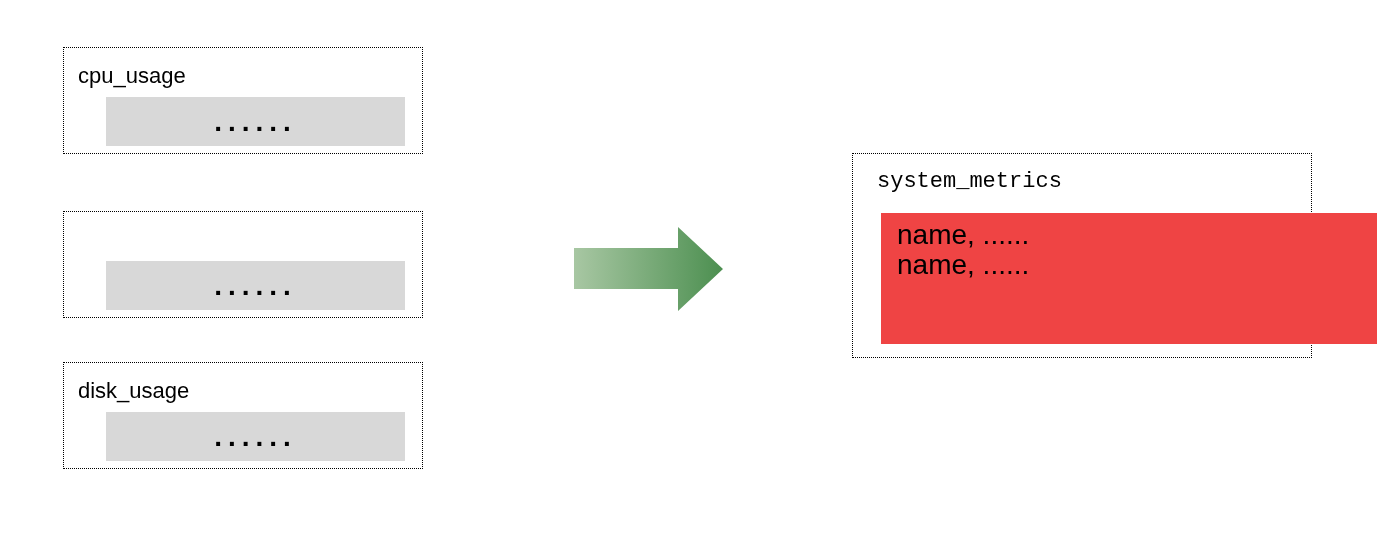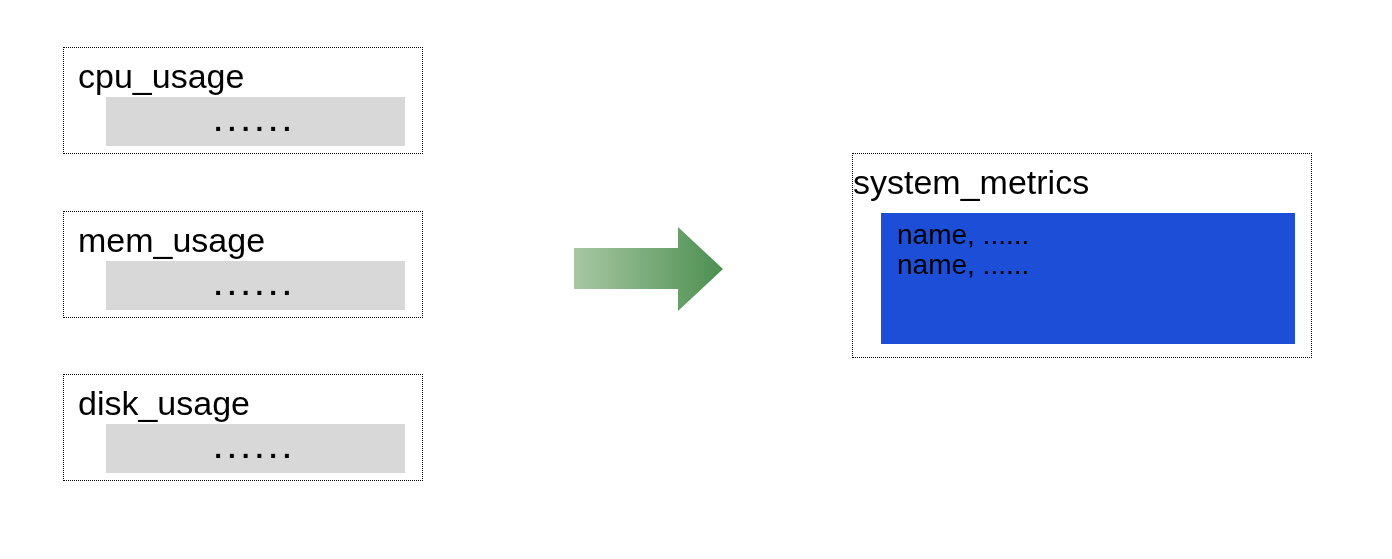--- a/index.html
+++ b/index.html
@@ -14,26 +14,26 @@
     overflow: hidden;
   }
   .tbox {
     position: absolute;
     border: 1px dotted #000000;
     background: #ffffff;
   }
   .src-box { left: 63px; width: 360px; height: 107px; }
   .src-box-0 { top: 47px; }
   .src-box-1 { top: 211px; }
-  .src-box-2 { top: 374px; text-decoration: underline; }
+  .src-box-2 { top: 362px; text-decoration: underline; }
   .box-title {
     position: absolute;
     left: 14px;
     top: 10px;
-    font-size: 34px;
+    font-size: 22px;
     line-height: 36px;
     white-space: nowrap;
   }
   .placeholder-bar {
     position: absolute;
     left: 42px;
     top: 49px;
     width: 299px;
     height: 49px;
     background: #d8d8d8;
@@ -52,23 +52,23 @@
     left: 574px;
     top: 227px;
     width: 149px;
     height: 84px;
   }
   .result-box { left: 852px; top: 153px; width: 460px; height: 205px; }
   .result-panel {
     position: absolute;
     left: 28px;
     top: 59px;
-    width: 414px;
+    width: 496px;
     height: 131px;
-    background: #1d4ed8;
+    background: #ef4444;
     padding: 7px 0 0 16px;
   }
   .result-row {
     font-size: 28px;
     line-height: 30px;
     list-style: none;
     white-space: nowrap;
   }
 </style>
 </head>
@@ -77,21 +77,20 @@
 <div class="canvas">
 
   <div class="tbox src-box src-box-0">
     <div class="box-title">cpu_usage</div>
     <div class="placeholder-bar">
       <span class="dots">......</span>
     </div>
   </div>
 
   <div class="tbox src-box src-box-1">
-    <div class="box-title">mem_usage</div>
     <div class="placeholder-bar">
       <span class="dots">......</span>
     </div>
   </div>
 
   <div class="tbox src-box src-box-2">
     <div class="box-title">disk_usage</div>
     <div class="placeholder-bar">
       <span class="dots">......</span>
     </div>
@@ -103,21 +102,21 @@
         <linearGradient id="arrowGrad" x1="0" y1="0" x2="1" y2="0">
           <stop offset="0" stop-color="#a8c7a3"></stop>
           <stop offset="1" stop-color="#4c8f50"></stop>
         </linearGradient>
       </defs>
       <polygon points="0,21 104,21 104,0 149,42 104,84 104,62 0,62" fill="url(#arrowGrad)"></polygon>
     </svg>
   </div>
 
   <div class="tbox result-box">
-    <div class="box-title" style="left:0;">system_metrics</div>
+    <div class="box-title" style="left:24px;font-family:Liberation Mono, monospace;">system_metrics</div>
     <div class="result-panel">
       <ul>
         <li class="result-row">name, ......</li>
         <li class="result-row">name, ......</li>
       </ul>
     </div>
   </div>
 
 </div>
 

